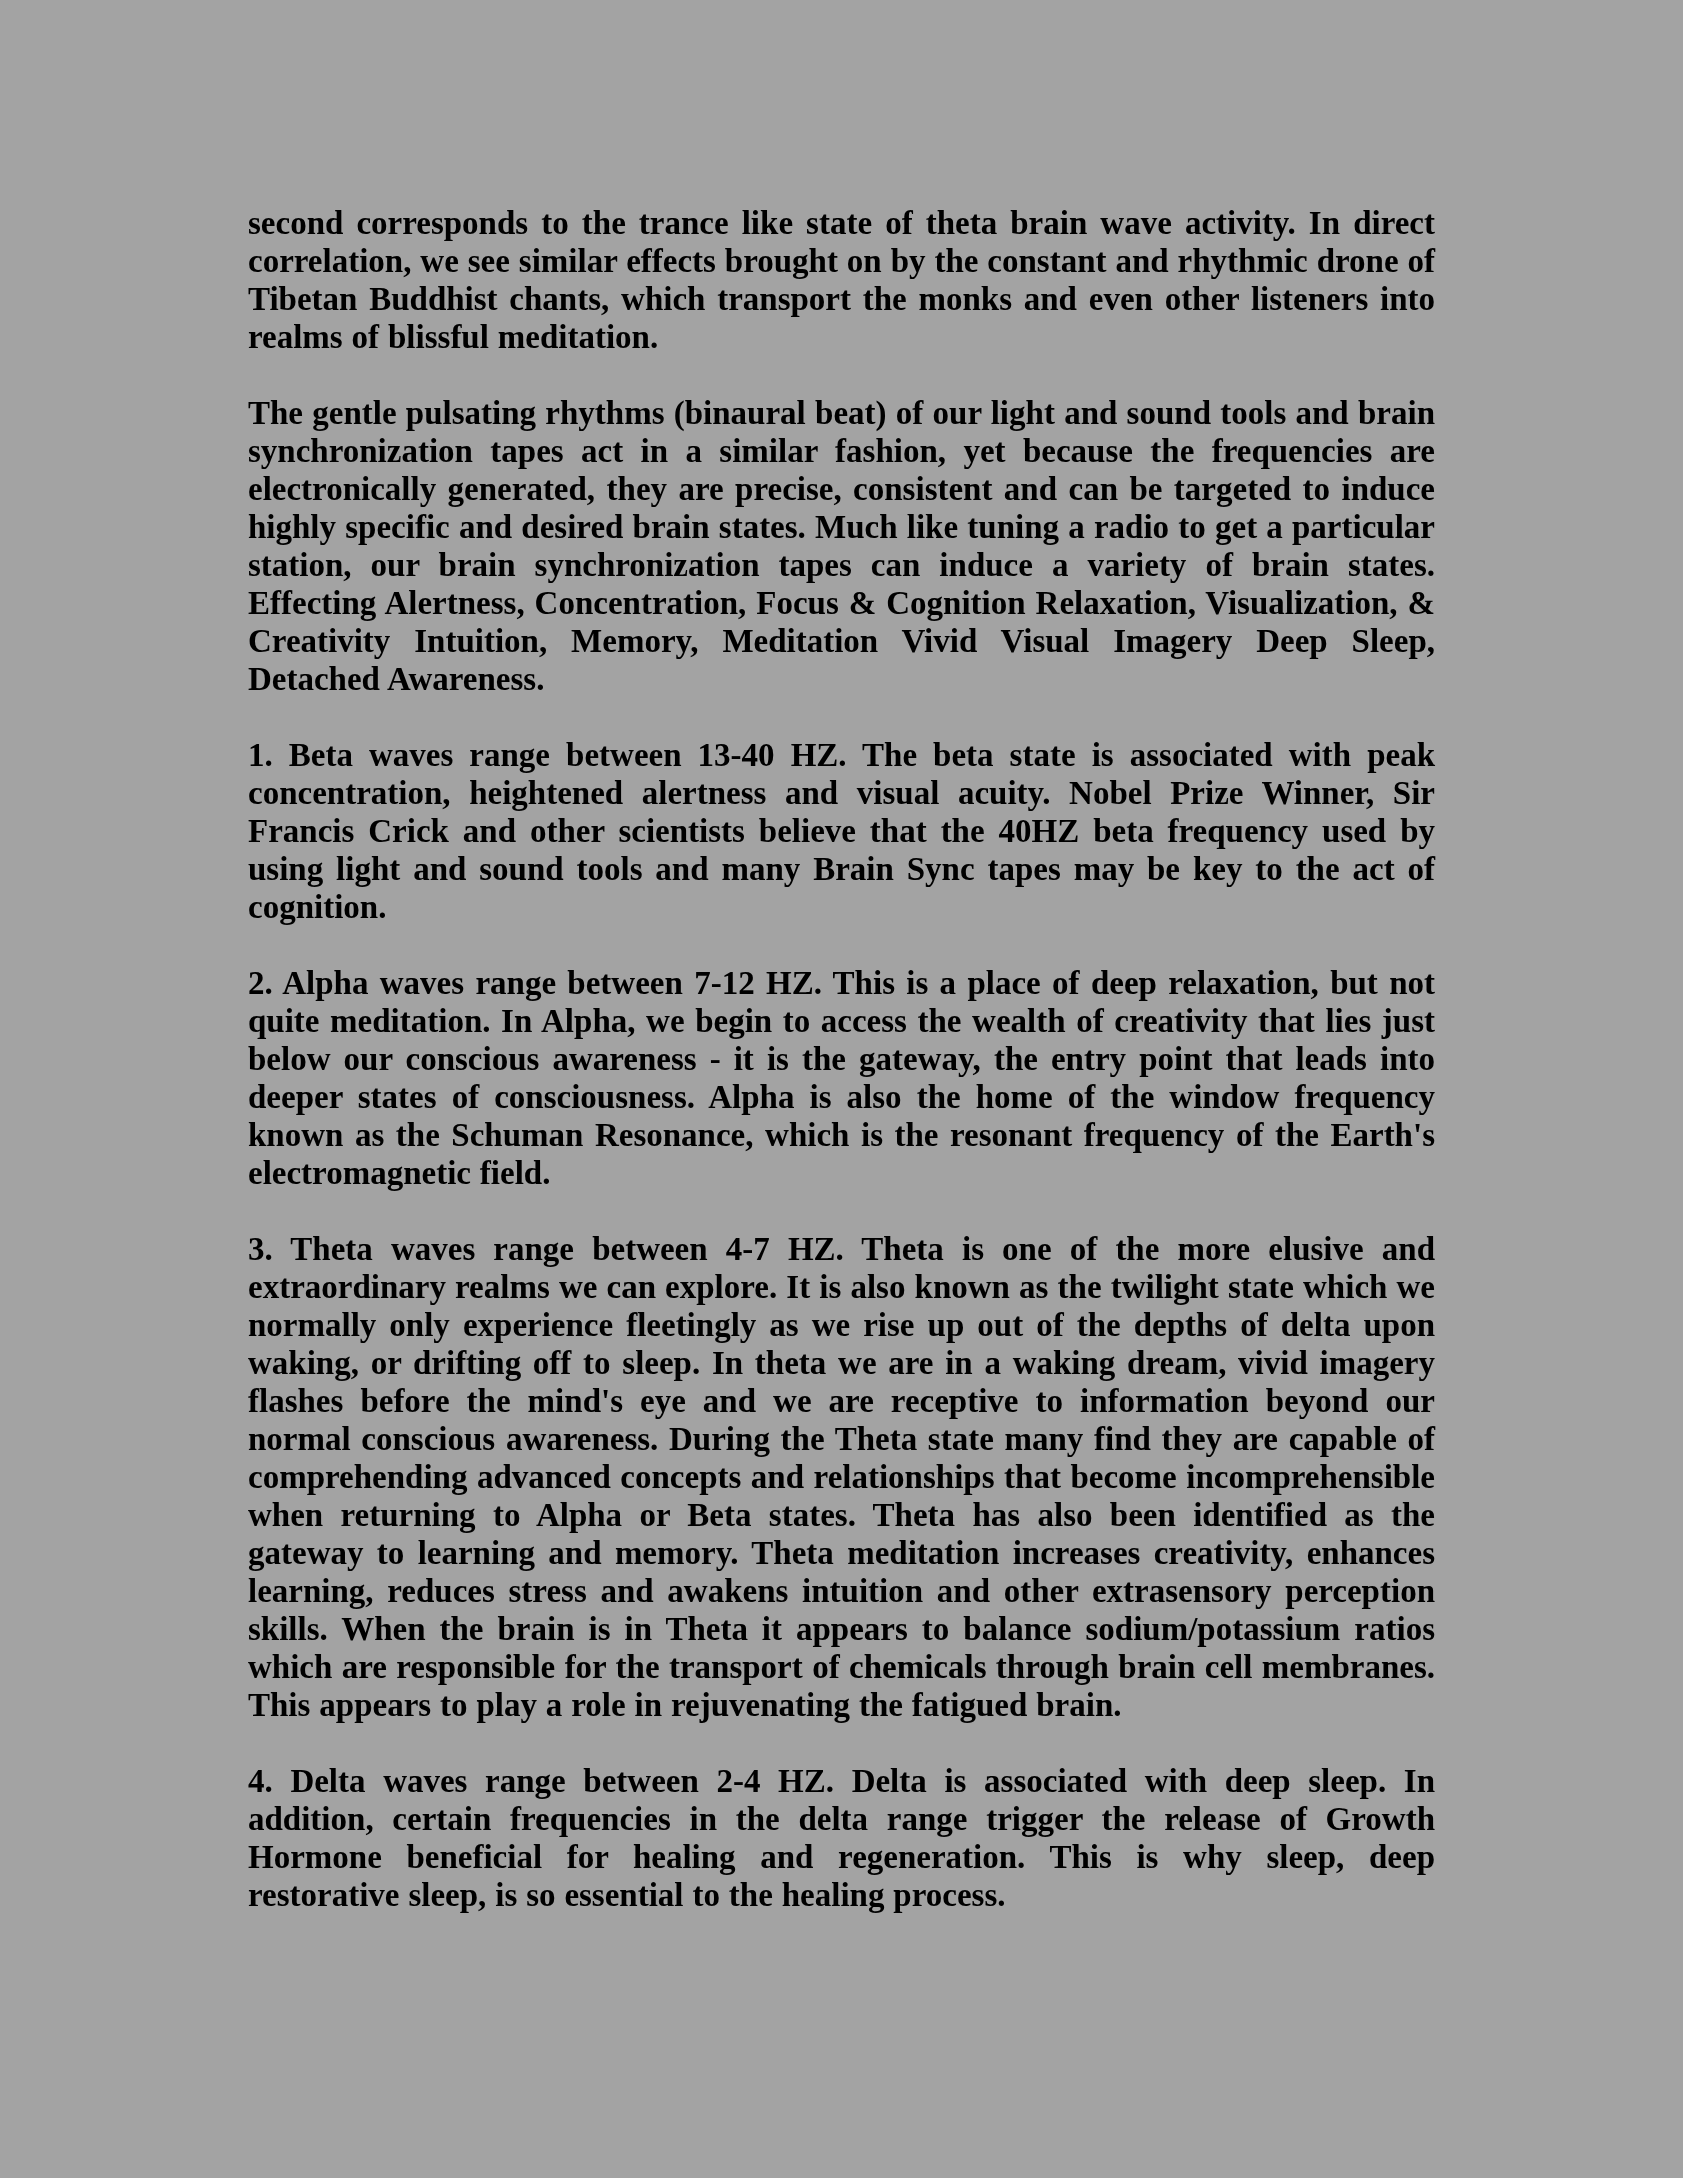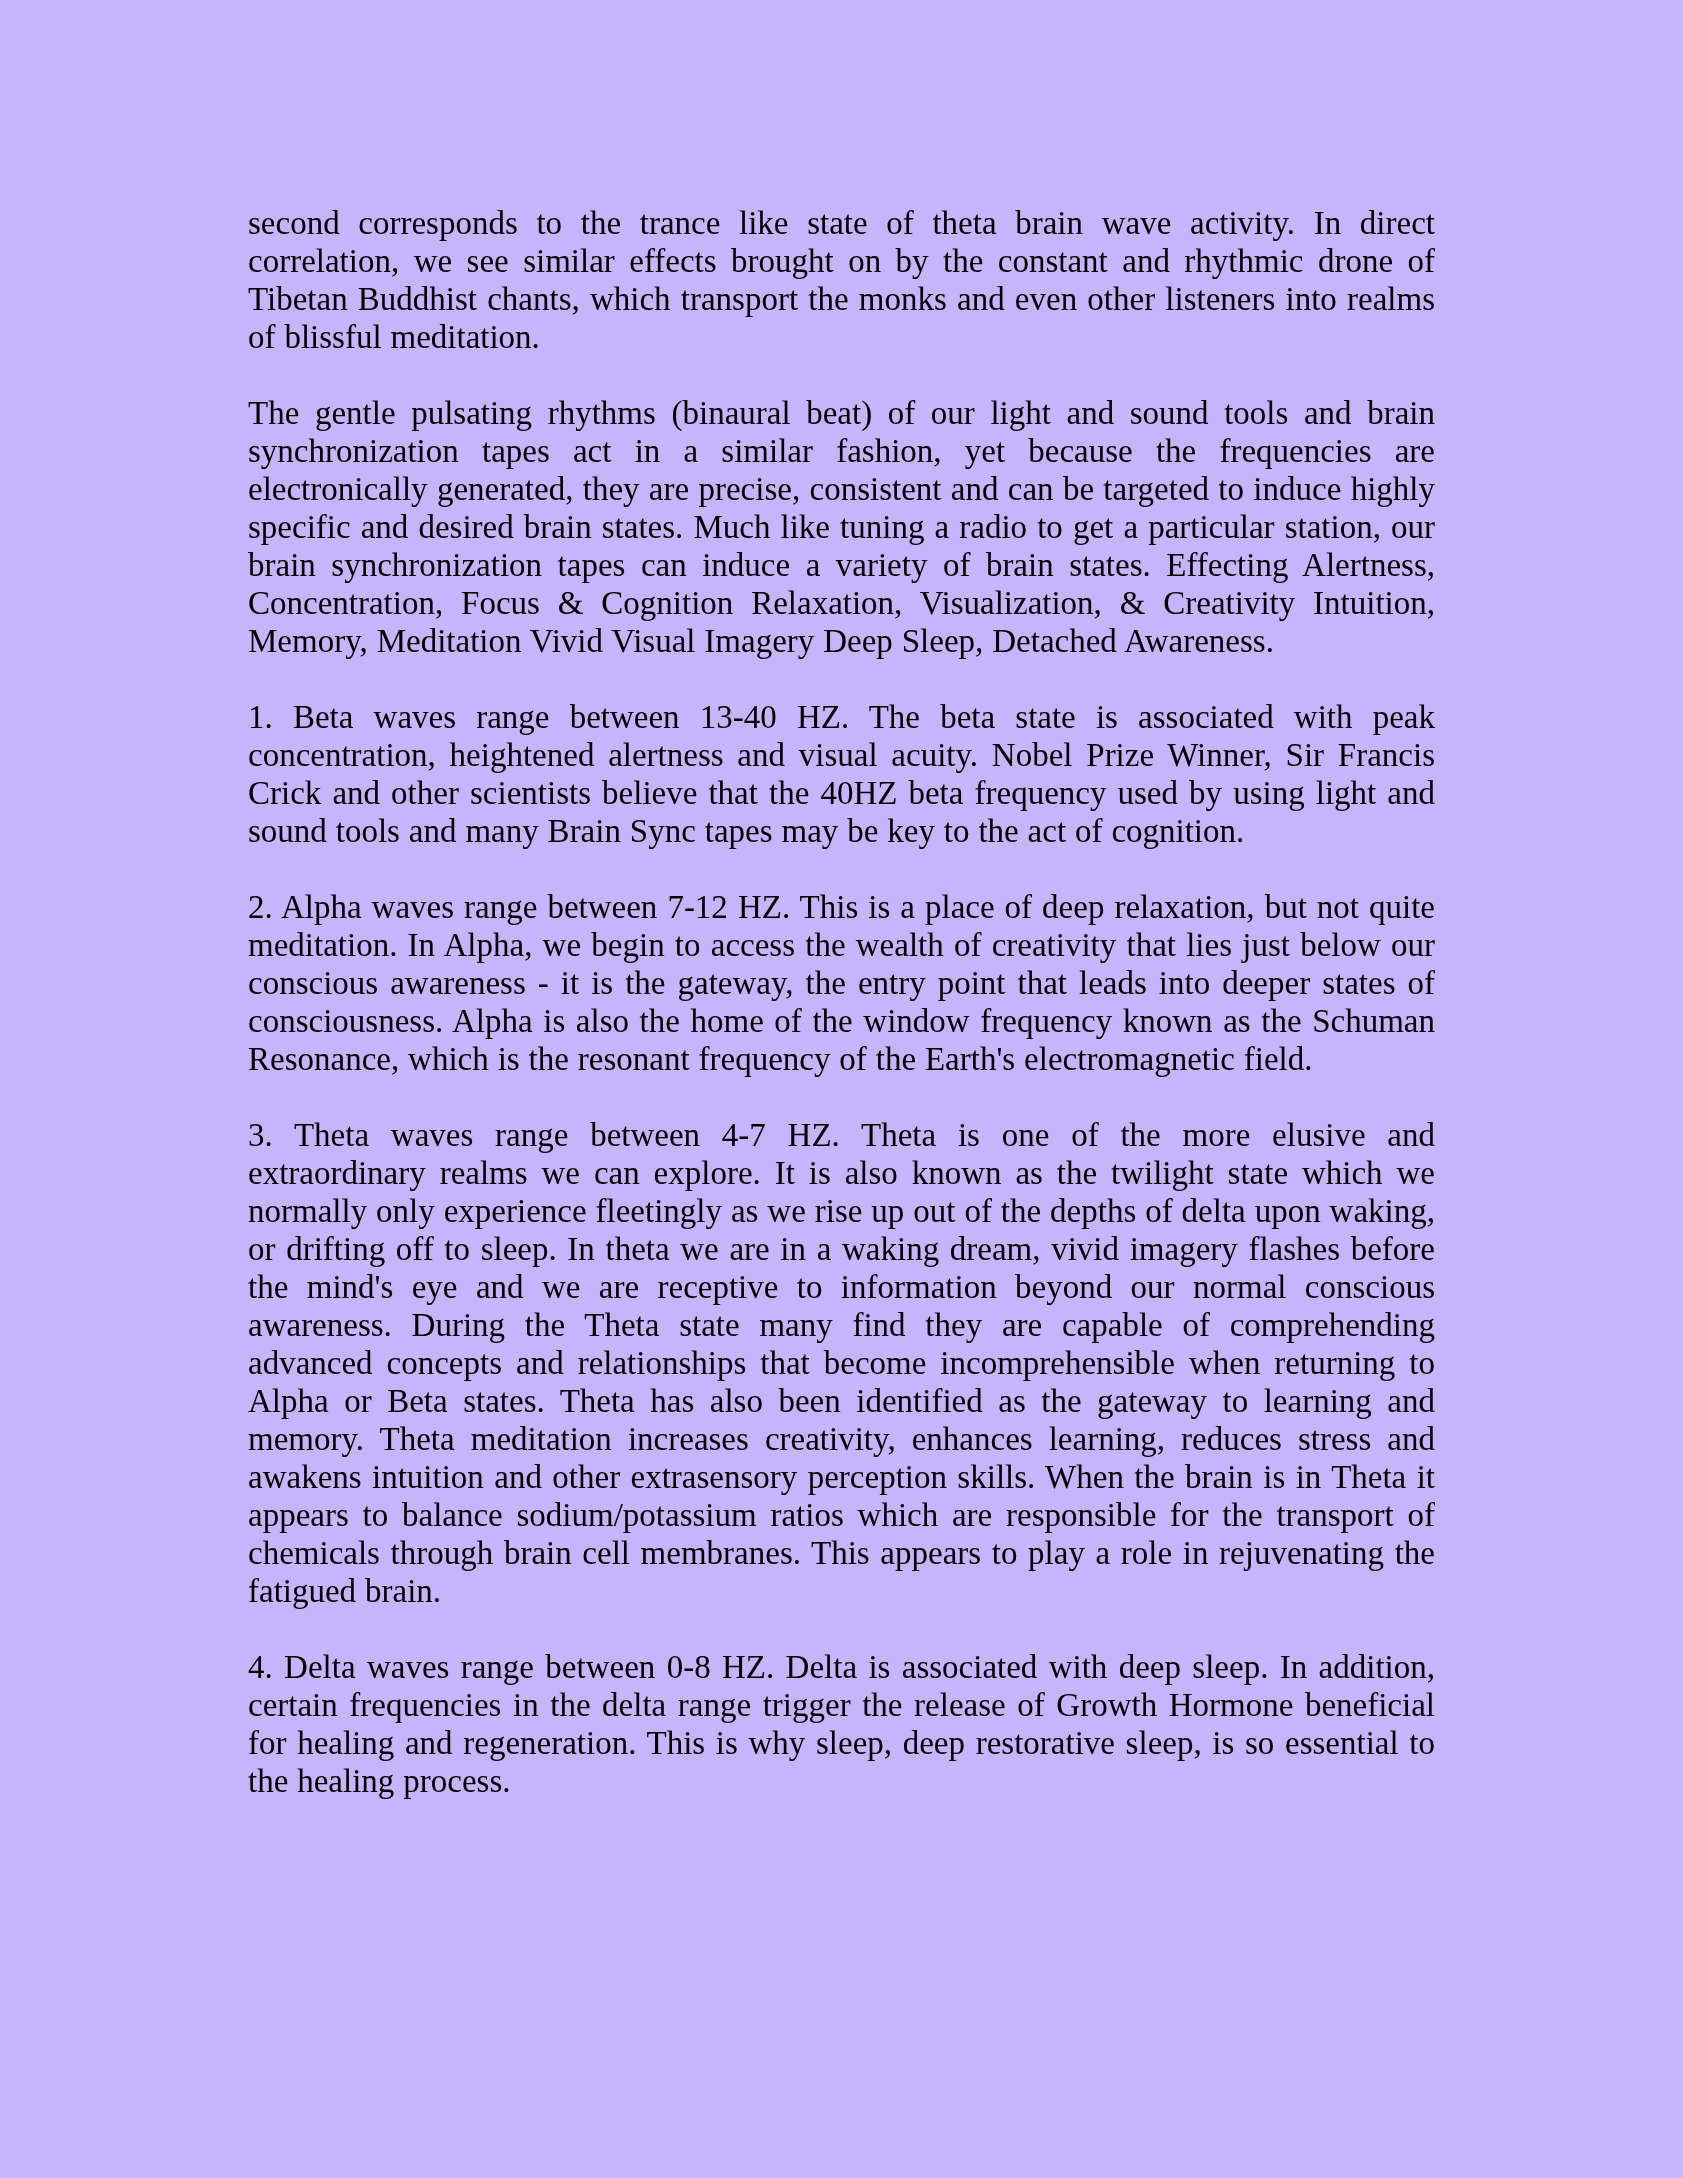--- a/index.html
+++ b/index.html
@@ -4,39 +4,40 @@
 <style>
   html, body {
     margin: 0;
     padding: 0;
     background: #ffffff;
   }
   .page {
     position: relative;
     width: 1683px;
     height: 2178px;
-    background: #c4b5fd;
+    background: #a3a3a3;
     box-sizing: border-box;
     padding: 204px 248px 12px 248px;
     overflow: hidden;
+    font-weight: bold;
   }
   .page p {
     font-family: "Liberation Serif", "DejaVu Serif", serif;
     font-size: 33px;
     line-height: 38px;
     color: #000000;
     text-align: justify;
     margin: 0 0 38px 0;
     word-spacing: 0.02em;
   }
 </style>
 </head>
 <body>
 
 <div class="page">
   <p>second corresponds to the trance like state of theta brain wave activity. In direct correlation, we see similar effects brought on by the constant and rhythmic drone of Tibetan Buddhist chants, which transport the monks and even other listeners into realms of blissful meditation.</p>
   <p>The gentle pulsating rhythms (binaural beat) of our light and sound tools and brain synchronization tapes act in a similar fashion, yet because the frequencies are electronically generated, they are precise, consistent and can be targeted to induce highly specific and desired brain states. Much like tuning a radio to get a particular station, our brain synchronization tapes can induce a variety of brain states. Effecting Alertness, Concentration, Focus &amp; Cognition Relaxation, Visualization, &amp; Creativity Intuition, Memory, Meditation Vivid Visual Imagery Deep Sleep, Detached Awareness.</p>
   <p>1. Beta waves range between 13-40 HZ. The beta state is associated with peak concentration, heightened alertness and visual acuity. Nobel Prize Winner, Sir Francis Crick and other scientists believe that the 40HZ beta frequency used by using light and sound tools and many Brain Sync tapes may be key to the act of cognition.</p>
   <p>2. Alpha waves range between 7-12 HZ. This is a place of deep relaxation, but not quite meditation. In Alpha, we begin to access the wealth of creativity that lies just below our conscious awareness - it is the gateway, the entry point that leads into deeper states of consciousness. Alpha is also the home of the window frequency known as the Schuman Resonance, which is the resonant frequency of the Earth's electromagnetic field.</p>
   <p>3. Theta waves range between 4-7 HZ. Theta is one of the more elusive and extraordinary realms we can explore. It is also known as the twilight state which we normally only experience fleetingly as we rise up out of the depths of delta upon waking, or drifting off to sleep. In theta we are in a waking dream, vivid imagery flashes before the mind's eye and we are receptive to information beyond our normal conscious awareness. During the Theta state many find they are capable of comprehending advanced concepts and relationships that become incomprehensible when returning to Alpha or Beta states. Theta has also been identified as the gateway to learning and memory. Theta meditation increases creativity, enhances learning, reduces stress and awakens intuition and other extrasensory perception skills. When the brain is in Theta it appears to balance sodium/potassium ratios which are responsible for the transport of chemicals through brain cell membranes. This appears to play a role  in rejuvenating the fatigued brain.</p>
-  <p>4. Delta waves range between 0-8 HZ. Delta is associated with deep sleep. In addition, certain frequencies in the delta range trigger the release of Growth Hormone beneficial for healing and regeneration. This is why sleep, deep restorative sleep, is so essential to the healing process.</p>
+  <p>4. Delta waves range between 2-4 HZ. Delta is associated with deep sleep. In addition, certain frequencies in the delta range trigger the release of Growth Hormone beneficial for healing and regeneration. This is why sleep, deep restorative sleep, is so essential to the healing process.</p>
 </div>
 
 
 </body></html>

